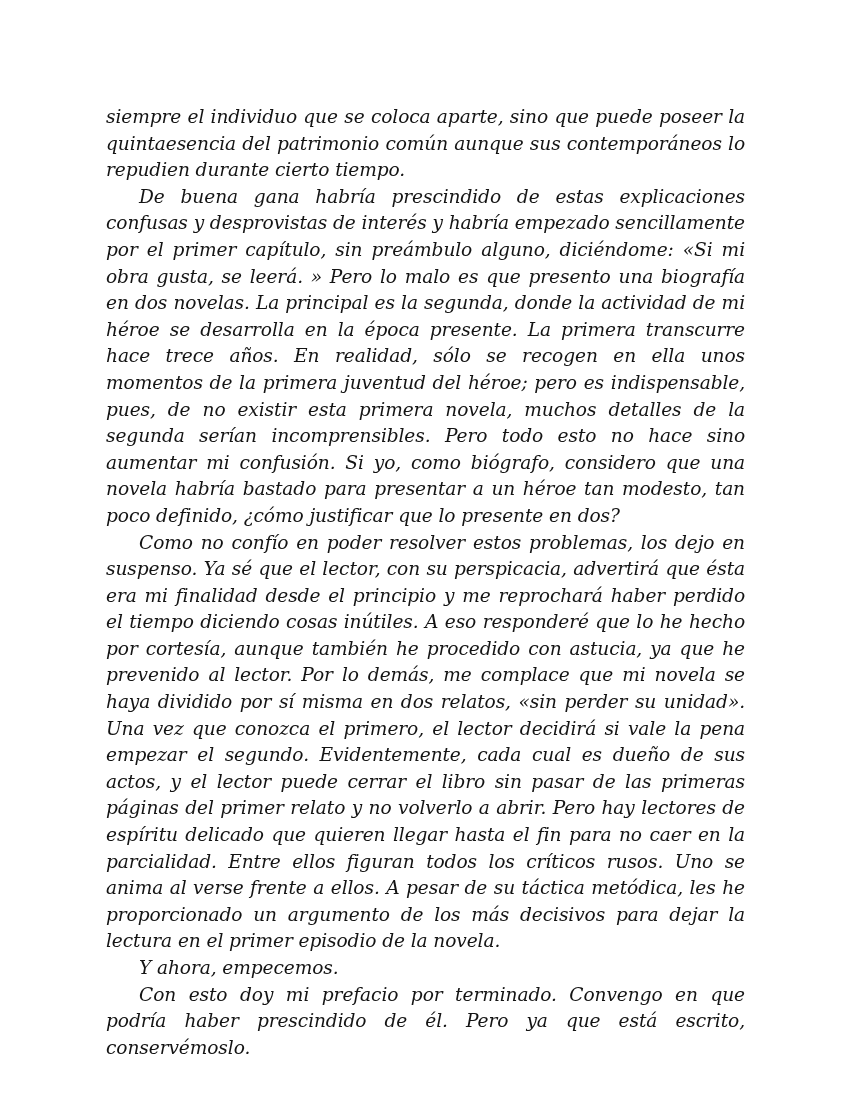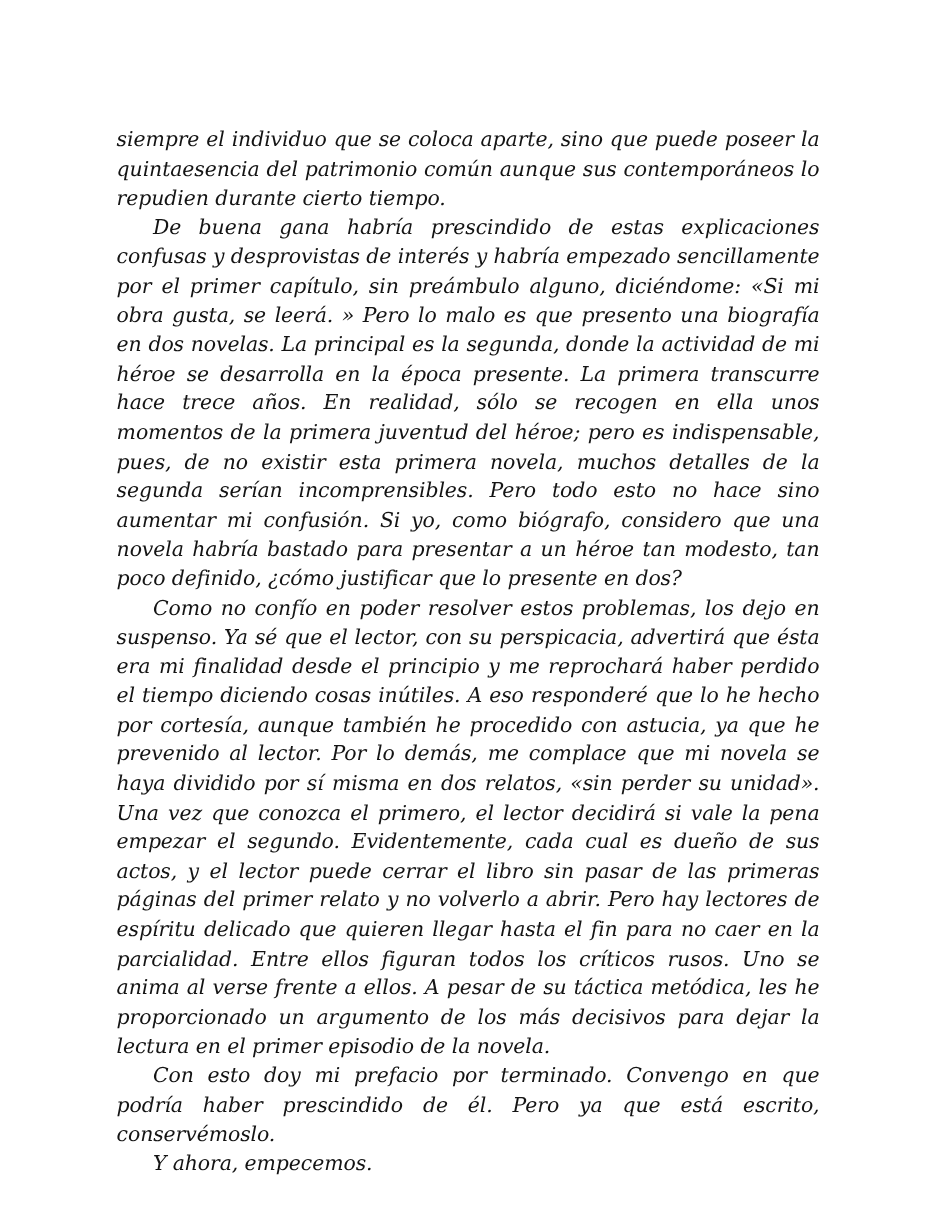--- a/index.html
+++ b/index.html
@@ -17,21 +17,21 @@
     position: absolute;
     left: 0;
     top: 0;
     width: 850px;
     height: 1100px;
     background: #ffffff;
   }
   .text-block {
     position: absolute;
     left: 106px;
-    top: 115px;
+    top: 104px;
     width: 639px;
     font-family: "DejaVu Serif", "Liberation Serif", serif;
     font-style: italic;
     font-size: 18.6px;
     line-height: 26.6px;
     color: #141414;
     text-align: justify;
     letter-spacing: -0.1px;
   }
   .text-block p {
@@ -44,16 +44,16 @@
   }
 </style>
 </head>
 <body>
 
 <div class="book-page">
   <div class="text-block">
     <p class="continuation">siempre el individuo que se coloca aparte, sino que puede poseer la quintaesencia del patrimonio común aunque sus contemporáneos lo repudien durante cierto tiempo.</p>
     <p>De buena gana habría prescindido de estas explicaciones confusas y desprovistas de interés y habría empezado sencillamente por el primer capítulo, sin preámbulo alguno, diciéndome: «Si mi obra gusta, se leerá. » Pero lo malo es que presento una biografía en dos novelas. La principal es la segunda, donde la actividad de mi héroe se desarrolla en la época presente. La primera transcurre hace trece años. En realidad, sólo se recogen en ella unos momentos de la primera juventud del héroe; pero es indispensable, pues, de no existir esta primera novela, muchos detalles de la segunda serían incomprensibles. Pero todo esto no hace sino aumentar mi confusión. Si yo, como biógrafo, considero que una novela habría bastado para presentar a un héroe tan modesto, tan poco definido, ¿cómo justificar que lo presente en dos?</p>
     <p>Como no confío en poder resolver estos problemas, los dejo en suspenso. Ya sé que el lector, con su perspicacia, advertirá que ésta era mi finalidad desde el principio y me reprochará haber perdido el tiempo diciendo cosas inútiles. A eso responderé que lo he hecho por cortesía, aunque también he procedido con astucia, ya que he prevenido al lector. Por lo demás, me complace que mi novela se haya dividido por sí misma en dos relatos, «sin perder su unidad». Una vez que conozca el primero, el lector decidirá si vale la pena empezar el segundo. Evidentemente, cada cual es dueño de sus actos, y el lector puede cerrar el libro sin pasar de las primeras páginas del primer relato y no volverlo a abrir. Pero hay lectores de espíritu delicado que quieren llegar hasta el fin para no caer en la parcialidad. Entre ellos figuran todos los críticos rusos. Uno se anima al verse frente a ellos. A pesar de su táctica metódica, les he proporcionado un argumento de los más decisivos para dejar la lectura en el primer episodio de la novela.</p>
+    <p>Y ahora, empecemos.</p>
     <p>Con esto doy mi prefacio por terminado. Convengo en que podría haber prescindido de él. Pero ya que está escrito, conservémoslo.</p>
-    <p>Y ahora, empecemos.</p>
   </div>
 </div>
 
 </body></html>

